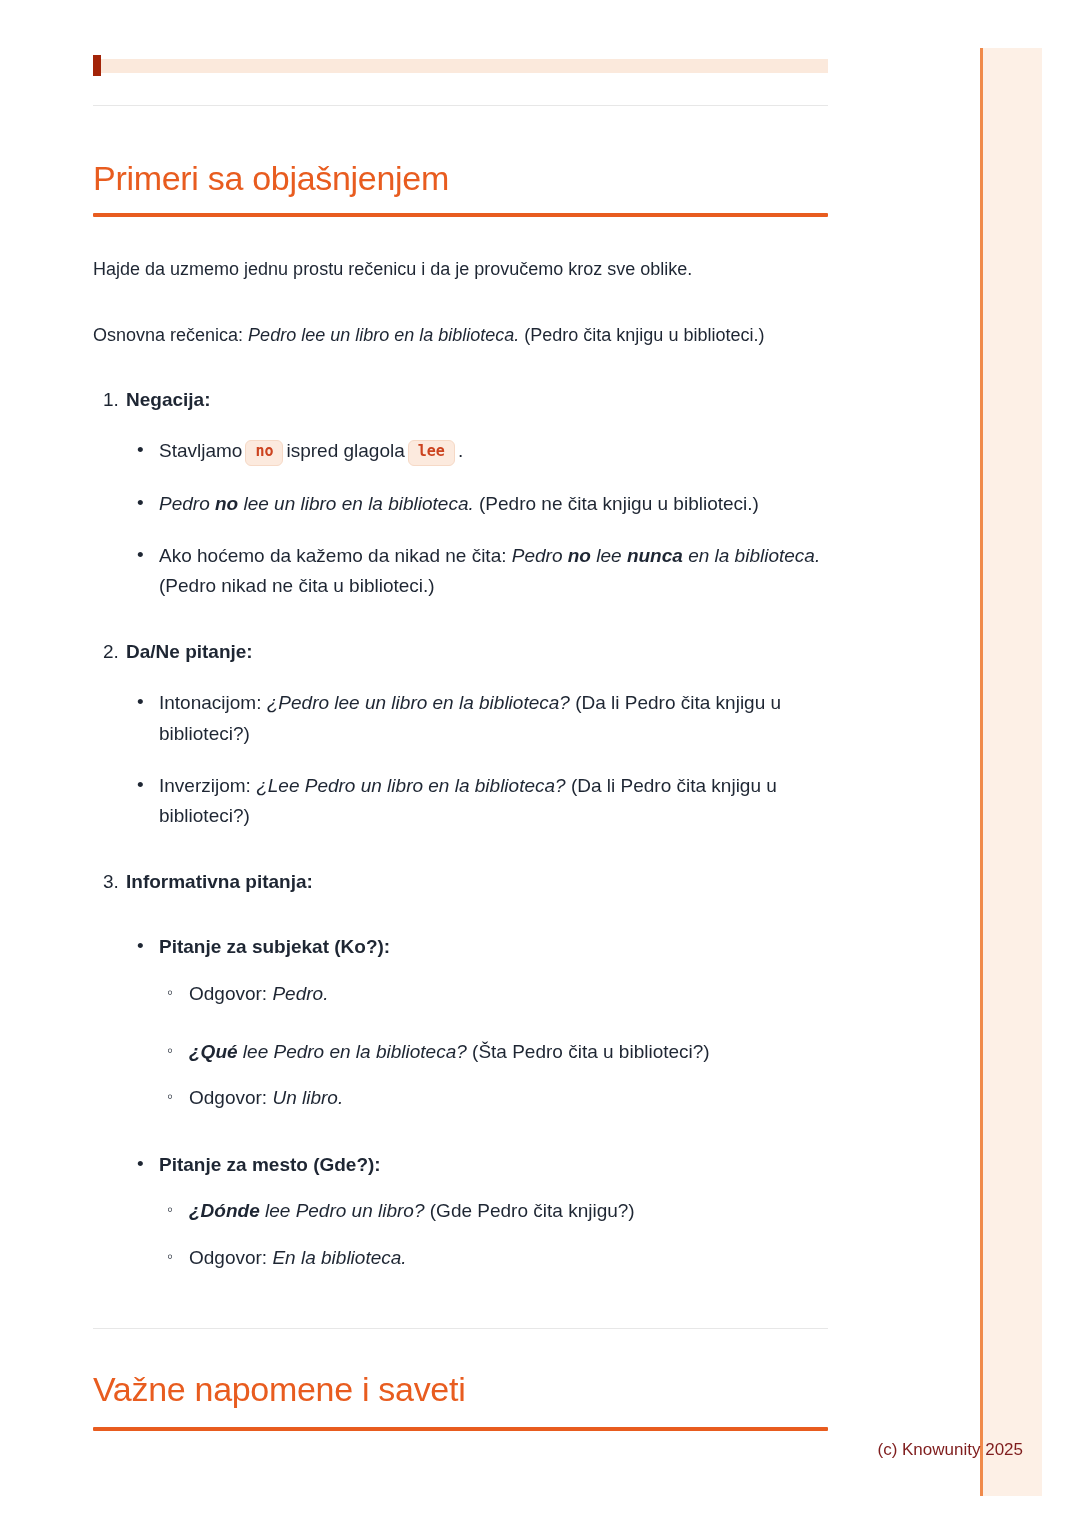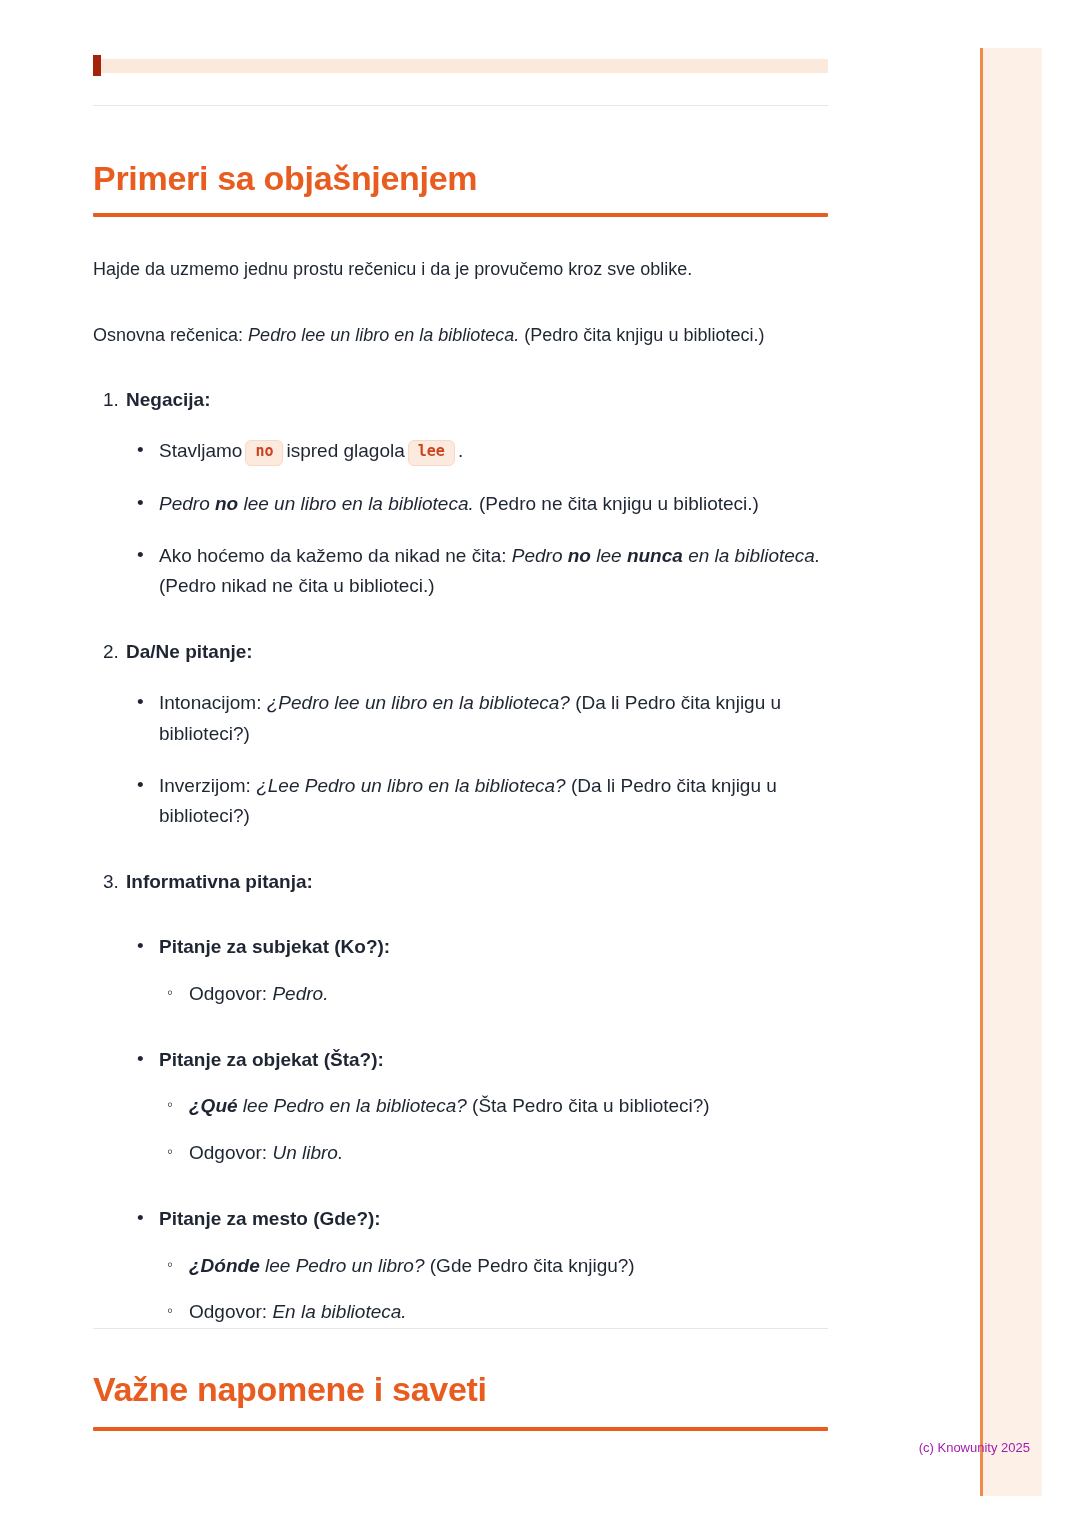--- a/index.html
+++ b/index.html
@@ -48,21 +48,21 @@
   }
   .divider {
     border: none;
     border-top: 1px solid #e7e7e7;
     margin-top: 29px;
   }
   h1, h2 {
     margin-top: 52px;
     font-size: 34px;
     line-height: 1.2;
-    font-weight: 700;
+    font-weight: 400;
     letter-spacing: -0.3px;
     color: #e85c1f;
   }
   .orange-rule {
     margin-top: 14px;
     height: 4px;
     background: #e85c1f;
     border-radius: 1px;
   }
   .para {
@@ -145,23 +145,23 @@
     position: absolute;
     left: 93px;
     width: 735px;
     top: 1328px;
   }
   .bottom-section h2 { margin-top: 40px; }
   .bottom-section .orange-rule { margin-top: 17px; }
   .footer {
     position: absolute;
     top: 1440px;
-    right: 50px;
-    font-size: 13px;
-    color: #a21caf;
+    right: 57px;
+    font-size: 17px;
+    color: #7f1d1d;
     z-index: 2;
   }
 </style>
 </head>
 <body>
 
 <div class="page">
 
   <div class="right-strip"></div>
 
@@ -236,21 +236,20 @@
 
     <div class="sub-group">
       <div class="group-title">Pitanje za subjekat (Ko?):</div>
       <div class="bullet l2">
         <span>Odgovor:</span>
         <span class="i">Pedro.</span>
       </div>
     </div>
 
     <div class="sub-group">
-      <div class="group-title">Pitanje za objekat (Šta?):</div>
       <div class="bullet l2">
         <span class="bi">¿Qué</span>
         <span class="i">lee Pedro en la biblioteca?</span>
         <span>(Šta Pedro čita u biblioteci?)</span>
       </div>
       <div class="bullet l2">
         <span>Odgovor:</span>
         <span class="i">Un libro.</span>
       </div>
     </div>

